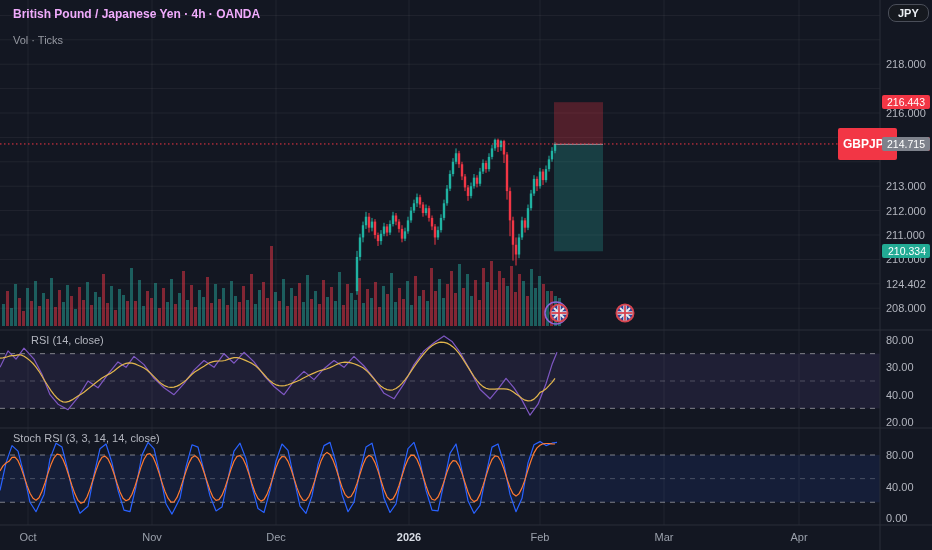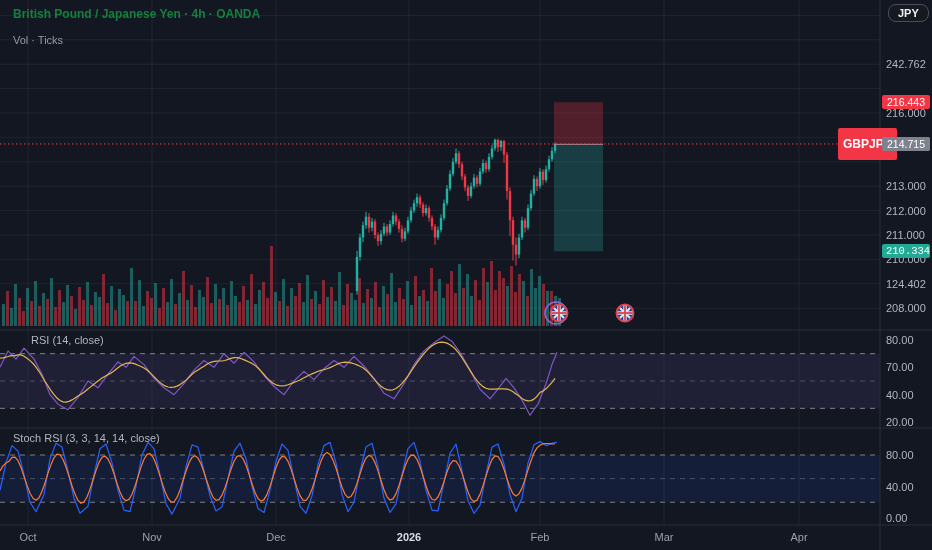--- a/index.html
+++ b/index.html
@@ -1,21 +1,21 @@
 <!DOCTYPE html>
 <html><head>
 <meta charset="utf-8">
 <style>
   html,body{margin:0;padding:0;background:#0b0e14;}
   #app{position:relative;width:932px;height:550px;background:#131722;overflow:hidden;
        font-family:"Liberation Sans","DejaVu Sans",sans-serif;}
   svg{position:absolute;left:0;top:0;}
   #labels{position:absolute;left:0;top:0;width:932px;height:550px;}
   .lbl{position:absolute;white-space:nowrap;}
-  .legend-title{color:#15803d;font-size:12px;font-weight:700;}
+  .legend-title{color:#f0abfc;font-size:12px;font-weight:700;}
   .legend-sub{color:#9598a1;font-size:11px;margin-top:10px;}
   .pane-label{color:#b2b5be;font-size:11px;}
   .axis-lbl{color:#b2b5be;font-size:11px;transform:translateY(-50%);}
   .badge{color:#fff;font-size:10.5px;padding:1px 4px;border-radius:2px;transform:translateY(-50%);}
   .sym-tag{color:#fff;font-size:12px;font-weight:700;padding:9px 5px;border-radius:2px;transform:translateY(-50%);}
   .month{color:#9aa0ab;font-size:11px;transform:translateX(-50%);}
   .month.bold{color:#d8dce5;font-weight:700;}
   #jpy-btn{position:absolute;left:888px;top:4px;padding:2px 9px;background:#16191f;
            border:1px solid #4a4e59;border-radius:8px;color:#eceff4;font-size:11px;
            font-weight:700;cursor:pointer;}
@@ -381,40 +381,40 @@
         <line x1="880" y1="0" x2="880" y2="550" stroke="#2a2e39" stroke-width="1"></line>
       </g>
     </svg>
   <div id="labels">
     <div class="lbl legend-title" style="left:13px;top:7px;">British Pound / Japanese Yen · 4h · OANDA</div>
     <div class="lbl legend-sub" style="left:13px;top:24px;">Vol · Ticks</div>
     <div class="lbl pane-label" style="left:31px;top:334px;">RSI (14, close)</div>
     <div class="lbl pane-label" style="left:13px;top:432px;">Stoch RSI (3, 3, 14, 14, close)</div>
     <div id="jpy-btn">JPY</div>
     <div id="gen-labels">
-        <div class="lbl axis-lbl" style="left:886px;top:64.19920141969831px;">242.762</div>
+        <div class="lbl axis-lbl" style="left:886px;top:64.19920141969831px;">218.000</div>
         <div class="lbl axis-lbl" style="left:886px;top:113.00133096716947px;">216.000</div>
         <div class="lbl axis-lbl" style="left:886px;top:186.2045252883762px;">213.000</div>
         <div class="lbl axis-lbl" style="left:886px;top:210.6055900621118px;">212.000</div>
         <div class="lbl axis-lbl" style="left:886px;top:235.00665483584737px;">211.000</div>
         <div class="lbl axis-lbl" style="left:886px;top:259.40771960958295px;">210.000</div>
         <div class="lbl axis-lbl" style="left:886px;top:283.80878438331854px;">124.402</div>
         <div class="lbl axis-lbl" style="left:886px;top:308.2098491570541px;">208.000</div>
         <div class="lbl axis-lbl" style="left:886px;top:340px;">80.00</div>
-        <div class="lbl axis-lbl" style="left:886px;top:367.334px;">70.00</div>
+        <div class="lbl axis-lbl" style="left:886px;top:367.334px;">30.00</div>
         <div class="lbl axis-lbl" style="left:886px;top:394.668px;">40.00</div>
         <div class="lbl axis-lbl" style="left:886px;top:422.002px;">20.00</div>
         <div class="lbl axis-lbl" style="left:886px;top:455px;">80.00</div>
         <div class="lbl axis-lbl" style="left:886px;top:486.5px;">40.00</div>
         <div class="lbl axis-lbl" style="left:886px;top:518px;">0.00</div>
         <div class="lbl badge" style="left:882px;top:102.19165927240432px;background:#f23645;width:40px;text-align:center;">216.443</div>
         <div class="lbl sym-tag" style="left:838px;top:143.96628216504004px;background:#f23645;">GBPJPY</div>
         <div class="lbl badge" style="left:882px;top:143.96628216504004px;background:#f23645;width:40px;text-align:center;">214.731</div>
         <div class="lbl badge" style="left:882px;top:144.35669920141962px;background:#7e828c;width:40px;text-align:center;">214.715</div>
-        <div class="lbl badge" style="left:882px;top:251.25776397515517px;background:#22ab94;width:40px;text-align:left;font-family:Liberation Mono, monospace;">210.334</div>
+        <div class="lbl badge" style="left:882px;top:251.25776397515517px;background:#22ab94;width:40px;text-align:right;">210.334</div>
         <div class="lbl month" style="left:28px;top:531px;">Oct</div>
         <div class="lbl month" style="left:152px;top:531px;">Nov</div>
         <div class="lbl month" style="left:276px;top:531px;">Dec</div>
         <div class="lbl month bold" style="left:409px;top:531px;">2026</div>
         <div class="lbl month" style="left:540px;top:531px;">Feb</div>
         <div class="lbl month" style="left:664px;top:531px;">Mar</div>
         <div class="lbl month" style="left:799px;top:531px;">Apr</div>
       </div>
   </div>
 </div>

